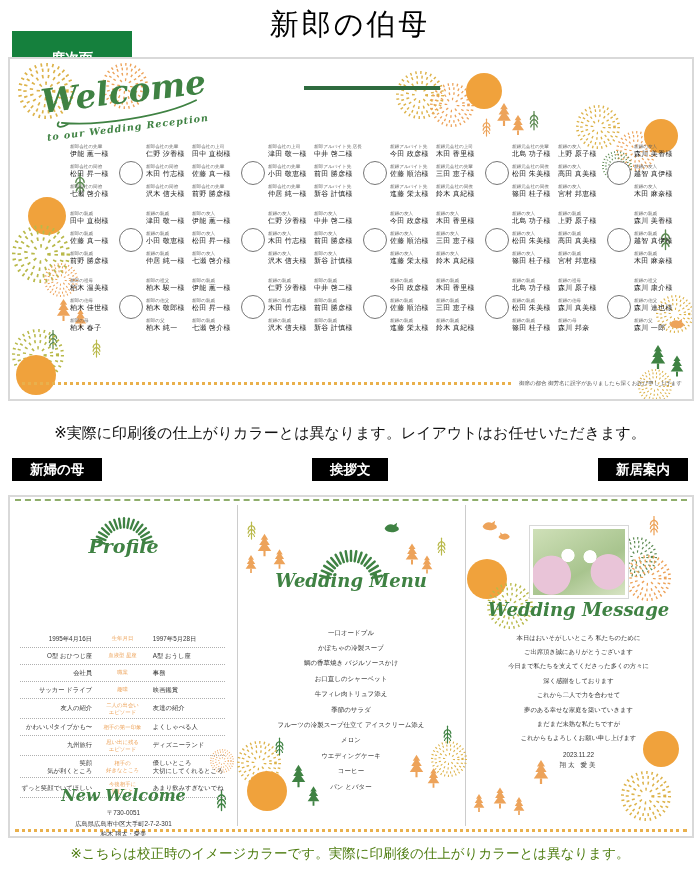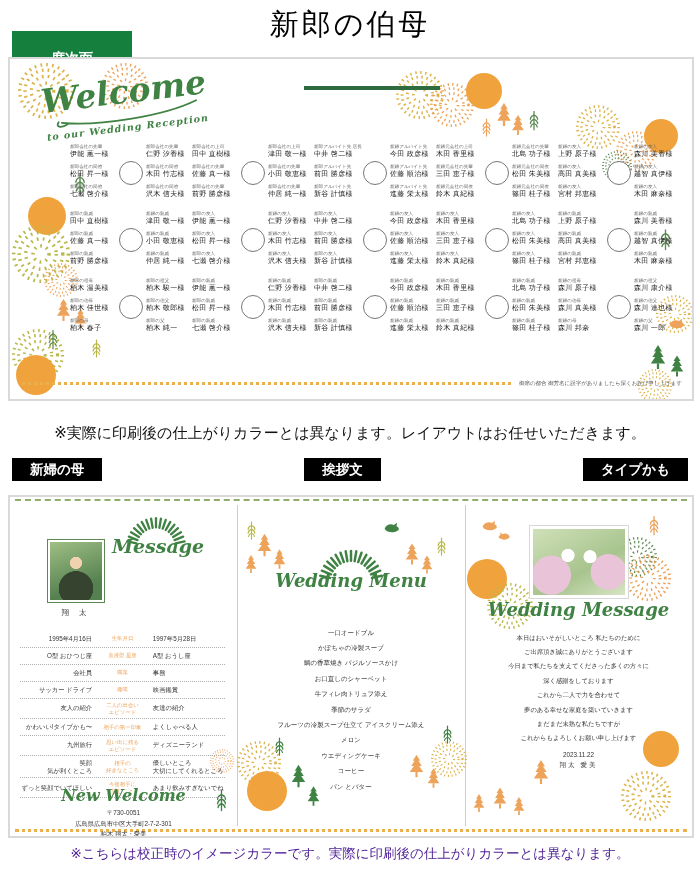--- a/index.html
+++ b/index.html
@@ -40,21 +40,21 @@
   .grole{font-size:4.6px;color:#666;line-height:1;white-space:nowrap;}
   .gname{font-size:7px;color:#222;line-height:1.2;white-space:nowrap;letter-spacing:.3px;}
   .tcircle{width:22px;height:22px;border:1.2px solid #777;border-radius:50%;margin:0 3px;flex:none;background:#fff;position:relative;z-index:2;}
   .sfoot{position:absolute;left:12px;right:10px;bottom:12px;display:flex;align-items:center;gap:8px;}
   .sfoot .dash{flex:1;height:0;border-top:3px dotted #e9b04c;}
   .sfoot .note{font-size:5.5px;color:#555;white-space:nowrap;}
   
   .middle-note{position:absolute;top:424px;left:0;right:0;text-align:center;font-size:15px;color:#111;}
   .tagbar{position:absolute;top:458px;left:12px;right:12px;display:flex;justify-content:space-between;}
   .tag{background:#000;color:#fff;font-size:13.5px;font-weight:bold;padding:2.5px 18px;white-space:nowrap;}
-  .bottom-note{position:absolute;top:845px;left:0;right:0;text-align:center;font-size:13.5px;color:#4c1d95;}
+  .bottom-note{position:absolute;top:845px;left:0;right:0;text-align:center;font-size:13.5px;color:#4d7c0f;}
   
   .dashed-top{position:absolute;left:5px;right:5px;top:2px;border-top:2px dashed #8fae6b;}
   .dashed-bottom{position:absolute;left:5px;right:5px;bottom:4px;border-top:3px dotted #e9b04c;}
   .divider{position:absolute;top:8px;bottom:10px;width:1px;background:#ccc;}
   .col{position:absolute;top:0;height:100%;}
   #col-profile{left:0;width:227px;}
   #col-menu{left:227px;width:228px;}
   #col-message{left:455px;width:227px;}
   
   .phead{position:absolute;top:12px;left:0;right:0;display:flex;justify-content:center;align-items:flex-start;gap:7px;}
@@ -822,21 +822,21 @@
   <div class="sfoot">
     <div class="dash"></div>
     <div class="note">御席の都合 御芳名に誤字がありましたら深くお詫び申し上げます</div>
   </div>
 </div>
 
 <div class="middle-note">※実際に印刷後の仕上がりカラーとは異なります。レイアウトはお任せいただきます。</div>
 <div class="tagbar">
     <span class="tag">新婦の母</span>
     <span class="tag">挨拶文</span>
-    <span class="tag">タイプかも</span>
+    <span class="tag">新居案内</span>
   </div>
 
 <div class="sheet" id="detail-sheet">
   <div class="dashed-top"></div>
   <div class="dashed-bottom"></div>
   <div class="divider" style="left:227px"></div>
   <div class="divider" style="left:455px"></div>
 
   <div class="col" id="col-profile">
     <i class="deco" style="left:200px;top:252px;width:24px;height:24px;color:#eda35a">
@@ -852,26 +852,20 @@
           <path d="M10 29 V3"></path>
           <path d="M10 8 C6.5 9 5 12 4.8 14"></path>
           <path d="M10 8 C13.5 9 15 12 15.2 14"></path>
           <path d="M10 14 C6.5 15 5 18 4.8 20"></path>
           <path d="M10 14 C13.5 15 15 18 15.2 20"></path>
           <path d="M10 20 C7 21 5.6 23.5 5.4 25"></path>
           <path d="M10 20 C13 21 14.4 23.5 14.6 25"></path>
         </svg>
       </i>
     <div class="phead">
-      <div class="photobox">
-        <div class="pphoto groom-frame">
-            <div class="img groom-img"></div>
-          </div>
-        <div class="pcap">翔 太</div>
-      </div>
       <div class="profile-script-block">
         <svg class="sunarch" viewBox="0 0 100 52">
             <g stroke="currentColor" stroke-width="3" stroke-linecap="round">
               <line x1="75.4" y1="44.6" x2="87.2" y2="42.1"></line>
               <line x1="74.1" y1="40.4" x2="85.3" y2="35.9"></line>
               <line x1="72.2" y1="36.4" x2="82.4" y2="30.1"></line>
               <line x1="69.5" y1="32.9" x2="78.6" y2="24.9"></line>
               <line x1="66.4" y1="29.8" x2="73.9" y2="20.5"></line>
               <line x1="62.7" y1="27.3" x2="68.6" y2="16.8"></line>
               <line x1="58.7" y1="25.5" x2="62.7" y2="14.2"></line>
@@ -880,21 +874,21 @@
               <line x1="45.6" y1="24.4" x2="43.6" y2="12.5"></line>
               <line x1="41.3" y1="25.5" x2="37.3" y2="14.2"></line>
               <line x1="37.3" y1="27.3" x2="31.4" y2="16.8"></line>
               <line x1="33.6" y1="29.8" x2="26.1" y2="20.5"></line>
               <line x1="30.5" y1="32.9" x2="21.4" y2="24.9"></line>
               <line x1="27.8" y1="36.4" x2="17.6" y2="30.1"></line>
               <line x1="25.9" y1="40.4" x2="14.7" y2="35.9"></line>
               <line x1="24.6" y1="44.6" x2="12.8" y2="42.1"></line>
             </g>
           </svg>
-        <span class="script">Message</span>
+        <span class="script">Profile</span>
       </div>
     </div>
     <div class="profile-table">
         <div class="prow">
           <div class="pcell left">1995年4月16日</div>
           <div class="pcell center">生年月日</div>
           <div class="pcell right">1997年5月28日</div>
         </div>
         <div class="prow">
           <div class="pcell left">O型 おひつじ座</div>

